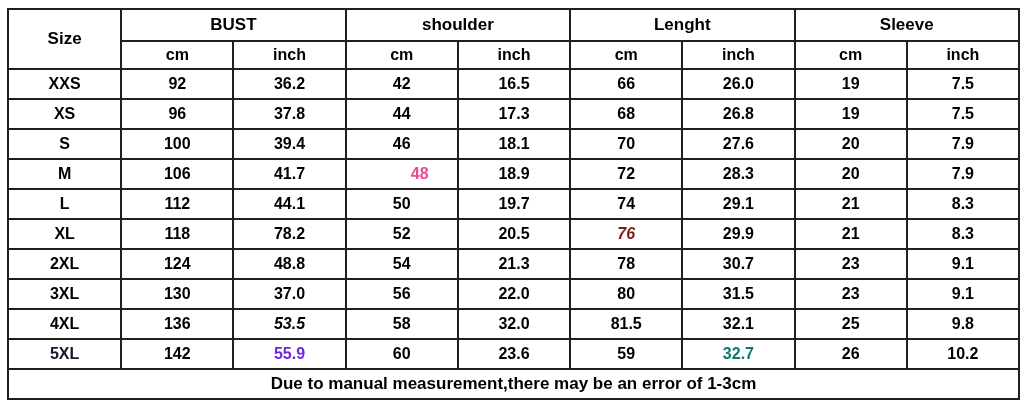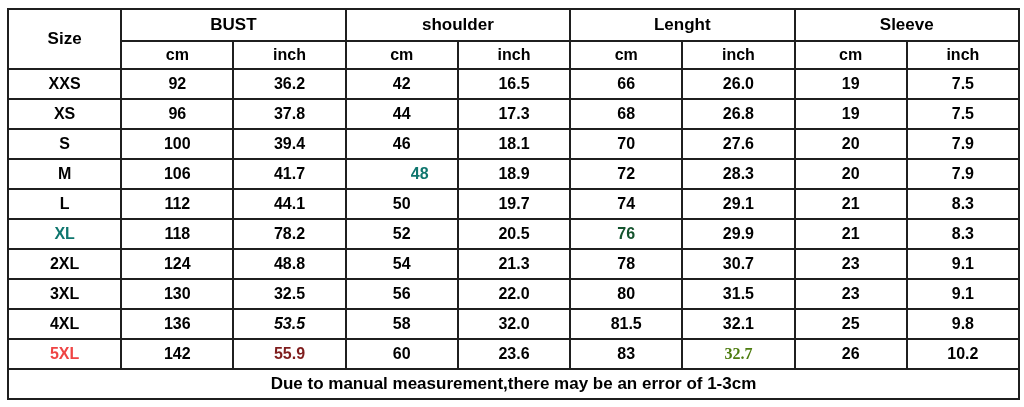--- a/index.html
+++ b/index.html
@@ -118,90 +118,90 @@
         <td style="border-color: rgb(31, 31, 31); color: rgb(0, 0, 0);">18.1</td>
         <td style="border-color: rgb(31, 31, 31); color: rgb(0, 0, 0);">70</td>
         <td style="border-color: rgb(31, 31, 31); color: rgb(0, 0, 0);">27.6</td>
         <td style="border-color: rgb(31, 31, 31); color: rgb(0, 0, 0);">20</td>
         <td style="border-color: rgb(31, 31, 31); color: rgb(0, 0, 0);">7.9</td>
       </tr>
       <tr>
         <th style="border-color: rgb(31, 31, 31); color: rgb(0, 0, 0);">M</th>
         <td style="border-color: rgb(31, 31, 31); color: rgb(0, 0, 0);">106</td>
         <td style="border-color: rgb(31, 31, 31); color: rgb(0, 0, 0);">41.7</td>
-        <td style="border-color: rgb(31, 31, 31); color: #0f766e; padding-left: 36px;">48</td>
+        <td style="border-color: rgb(31, 31, 31); color: #ec4899; padding-left: 36px;">48</td>
         <td style="border-color: rgb(31, 31, 31); color: rgb(0, 0, 0);">18.9</td>
         <td style="border-color: rgb(31, 31, 31); color: rgb(0, 0, 0);">72</td>
         <td style="border-color: rgb(31, 31, 31); color: rgb(0, 0, 0);">28.3</td>
         <td style="border-color: rgb(31, 31, 31); color: rgb(0, 0, 0);">20</td>
         <td style="border-color: rgb(31, 31, 31); color: rgb(0, 0, 0);">7.9</td>
       </tr>
       <tr>
         <th style="border-color: rgb(31, 31, 31); color: rgb(0, 0, 0);">L</th>
         <td style="border-color: rgb(31, 31, 31); color: rgb(0, 0, 0);">112</td>
         <td style="border-color: rgb(31, 31, 31); color: rgb(0, 0, 0);">44.1</td>
         <td style="border-color: rgb(31, 31, 31); color: rgb(0, 0, 0);">50</td>
         <td style="border-color: rgb(31, 31, 31); color: rgb(0, 0, 0);">19.7</td>
         <td style="border-color: rgb(31, 31, 31); color: rgb(0, 0, 0);">74</td>
         <td style="border-color: rgb(31, 31, 31); color: rgb(0, 0, 0);">29.1</td>
         <td style="border-color: rgb(31, 31, 31); color: rgb(0, 0, 0);">21</td>
         <td style="border-color: rgb(31, 31, 31); color: rgb(0, 0, 0);">8.3</td>
       </tr>
       <tr>
-        <th style="border-color: rgb(31, 31, 31); color: #0f766e;">XL</th>
+        <th style="border-color: rgb(31, 31, 31); color: #000000;">XL</th>
         <td style="border-color: rgb(31, 31, 31); color: rgb(0, 0, 0);">118</td>
         <td style="border-color: rgb(31, 31, 31); color: rgb(0, 0, 0);">78.2</td>
         <td style="border-color: rgb(31, 31, 31); color: rgb(0, 0, 0);">52</td>
         <td style="border-color: rgb(31, 31, 31); color: rgb(0, 0, 0);">20.5</td>
-        <td style="border-color: rgb(31, 31, 31); color: #14532d;">76</td>
+        <td style="border-color: rgb(31, 31, 31); color: #7f1d1d; font-style: italic;">76</td>
         <td style="border-color: rgb(31, 31, 31); color: rgb(0, 0, 0);">29.9</td>
         <td style="border-color: rgb(31, 31, 31); color: rgb(0, 0, 0);">21</td>
         <td style="border-color: rgb(31, 31, 31); color: rgb(0, 0, 0);">8.3</td>
       </tr>
       <tr>
         <th style="border-color: rgb(31, 31, 31); color: rgb(0, 0, 0);">2XL</th>
         <td style="border-color: rgb(31, 31, 31); color: rgb(0, 0, 0);">124</td>
         <td style="border-color: rgb(31, 31, 31); color: rgb(0, 0, 0);">48.8</td>
         <td style="border-color: rgb(31, 31, 31); color: rgb(0, 0, 0);">54</td>
         <td style="border-color: rgb(31, 31, 31); color: rgb(0, 0, 0);">21.3</td>
         <td style="border-color: rgb(31, 31, 31); color: rgb(0, 0, 0);">78</td>
         <td style="border-color: rgb(31, 31, 31); color: rgb(0, 0, 0);">30.7</td>
         <td style="border-color: rgb(31, 31, 31); color: rgb(0, 0, 0);">23</td>
         <td style="border-color: rgb(31, 31, 31); color: rgb(0, 0, 0);">9.1</td>
       </tr>
       <tr>
         <th style="border-color: rgb(31, 31, 31); color: rgb(0, 0, 0);">3XL</th>
         <td style="border-color: rgb(31, 31, 31); color: rgb(0, 0, 0);">130</td>
-        <td style="border-color: rgb(31, 31, 31); color: rgb(0, 0, 0);">32.5</td>
+        <td style="border-color: rgb(31, 31, 31); color: rgb(0, 0, 0);">37.0</td>
         <td style="border-color: rgb(31, 31, 31); color: rgb(0, 0, 0);">56</td>
         <td style="border-color: rgb(31, 31, 31); color: rgb(0, 0, 0);">22.0</td>
         <td style="border-color: rgb(31, 31, 31); color: rgb(0, 0, 0);">80</td>
         <td style="border-color: rgb(31, 31, 31); color: rgb(0, 0, 0);">31.5</td>
         <td style="border-color: rgb(31, 31, 31); color: rgb(0, 0, 0);">23</td>
         <td style="border-color: rgb(31, 31, 31); color: rgb(0, 0, 0);">9.1</td>
       </tr>
       <tr>
         <th style="border-color: rgb(31, 31, 31); color: rgb(0, 0, 0);">4XL</th>
         <td style="border-color: rgb(31, 31, 31); color: rgb(0, 0, 0);">136</td>
         <td style="border-color: rgb(31, 31, 31); color: rgb(0, 0, 0); font-style: italic;">53.5</td>
         <td style="border-color: rgb(31, 31, 31); color: rgb(0, 0, 0);">58</td>
         <td style="border-color: rgb(31, 31, 31); color: rgb(0, 0, 0);">32.0</td>
         <td style="border-color: rgb(31, 31, 31); color: rgb(0, 0, 0);">81.5</td>
         <td style="border-color: rgb(31, 31, 31); color: rgb(0, 0, 0);">32.1</td>
         <td style="border-color: rgb(31, 31, 31); color: rgb(0, 0, 0);">25</td>
         <td style="border-color: rgb(31, 31, 31); color: rgb(0, 0, 0);">9.8</td>
       </tr>
       <tr>
-        <th style="border-color: rgb(31, 31, 31); color: #ef4444;">5XL</th>
+        <th style="border-color: rgb(31, 31, 31); color: #0f172a;">5XL</th>
         <td style="border-color: rgb(31, 31, 31); color: rgb(0, 0, 0);">142</td>
-        <td style="border-color: rgb(31, 31, 31); color: #7f1d1d;">55.9</td>
+        <td style="border-color: rgb(31, 31, 31); color: #6d28d9;">55.9</td>
         <td style="border-color: rgb(31, 31, 31); color: rgb(0, 0, 0);">60</td>
         <td style="border-color: rgb(31, 31, 31); color: rgb(0, 0, 0);">23.6</td>
-        <td style="border-color: rgb(31, 31, 31); color: rgb(0, 0, 0);">83</td>
-        <td style="border-color: rgb(31, 31, 31); color: #4d7c0f; font-family: Liberation Serif, serif;">32.7</td>
+        <td style="border-color: rgb(31, 31, 31); color: rgb(0, 0, 0);">59</td>
+        <td style="border-color: rgb(31, 31, 31); color: #0f766e;">32.7</td>
         <td style="border-color: rgb(31, 31, 31); color: rgb(0, 0, 0);">26</td>
         <td style="border-color: rgb(31, 31, 31); color: rgb(0, 0, 0);">10.2</td>
       </tr>
     </tbody>
   <tfoot>
     <tr>
       <td colspan="9" style="border-color: rgb(31, 31, 31); color: rgb(0, 0, 0);">Due to manual measurement,there may be an error of 1-3cm</td>
     </tr>
   </tfoot>
 </table>

